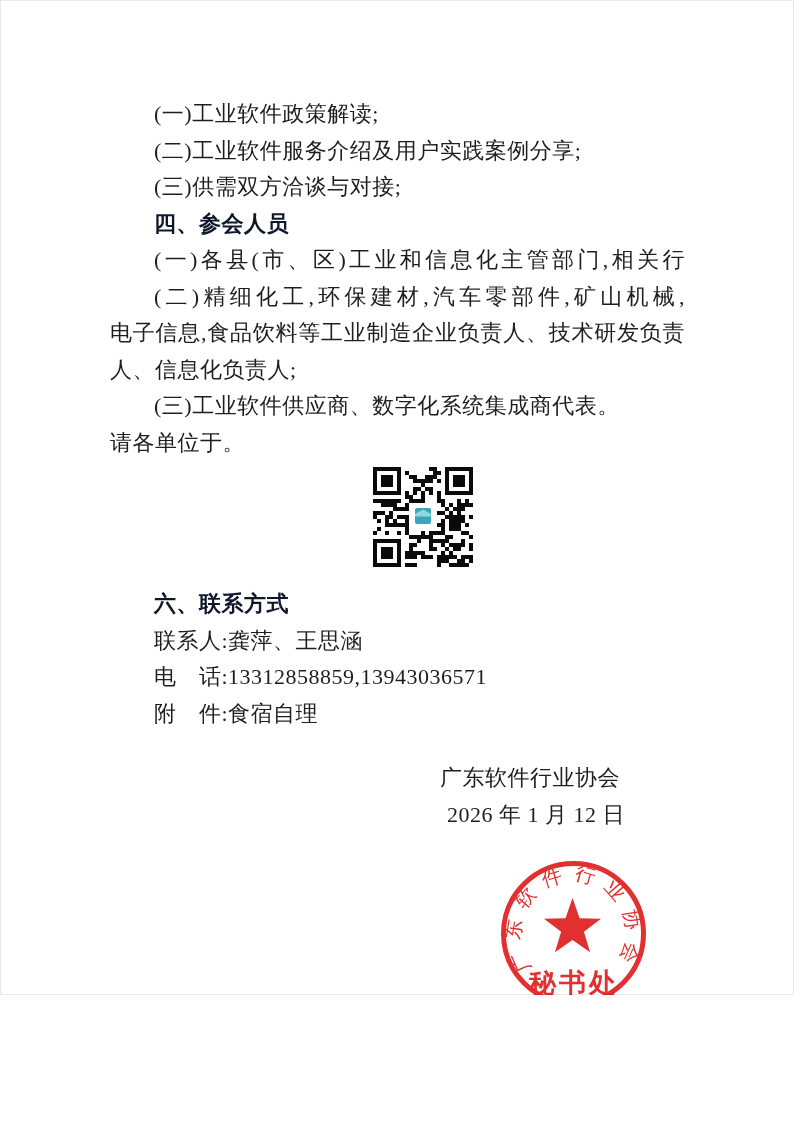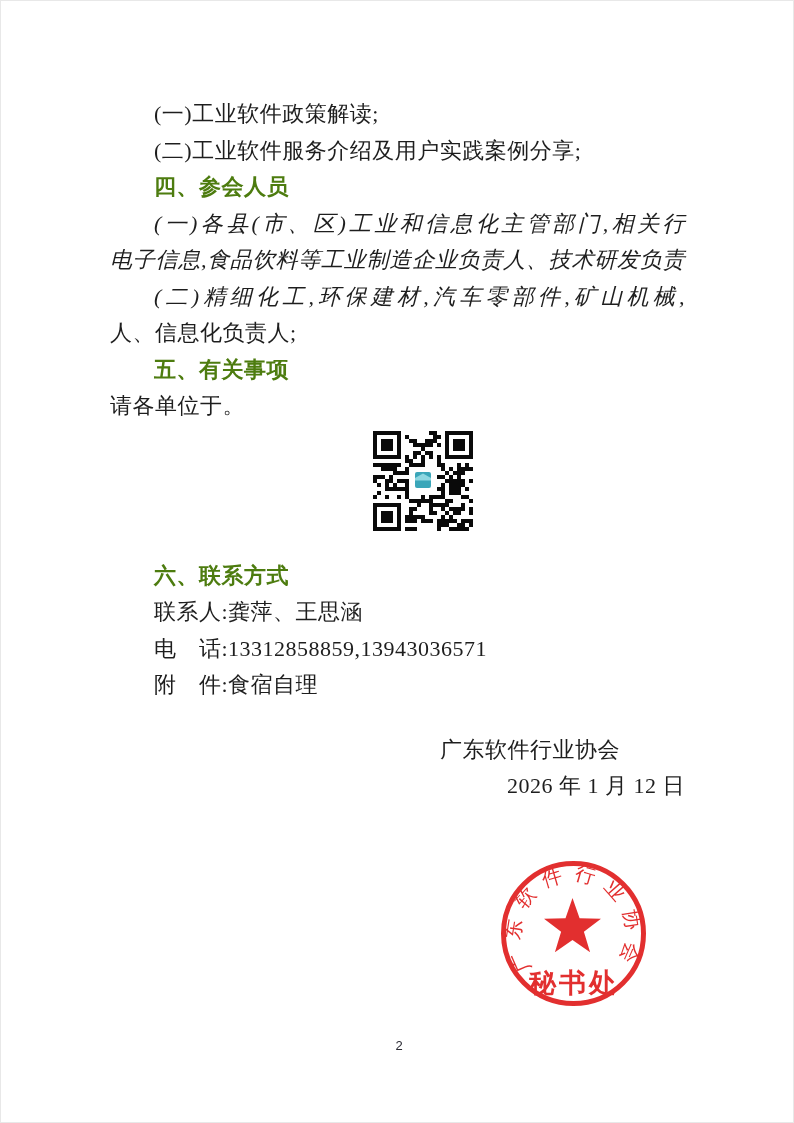--- a/index.html
+++ b/index.html
@@ -1,58 +1,57 @@
 <!DOCTYPE html>
 <html lang="zh"><head>
 <meta charset="utf-8">
 <style>
   html,body{margin:0;padding:0;background:#ffffff;}
   .page{
     position:relative;
-    width:794px;height:1123px;
+    width:794px;height:995px;
     background:#ffffff;
     overflow:hidden;
     font-family:"Liberation Serif","DejaVu Serif",serif;
     color:#1e1e1e;
     box-shadow:inset 0 0 0 1px #e8e8e8;
   }
   .content{
     position:absolute;
     left:110px; right:109px; top:96px;
   }
   .ln{
     font-size:22px;
     line-height:36.5px;
     letter-spacing:0.5px;
     white-space:normal;
   }
   .ind{ text-indent:44px; }
   .hd{
     font-family:"Liberation Sans","DejaVu Sans",sans-serif;
     font-weight:bold;
-    color:#4d7c0f;
+    color:#0f172a;
   }
   .fill{
     text-align:justify;
     text-align-last:justify;
-    font-style:italic;
     -moz-text-align-last:justify;
   }
   .qr-row{
     height:100px;
     margin-top:6px;
     display:flex;
     justify-content:center;
   }
   .qr-box{ transform:translateX(25px); width:100px; height:100px; }
-  .gap-before-contact{ margin-top:27px; }
+  .gap-before-contact{ margin-top:19px; }
   .signature{ margin-top:28px; }
   .sig-ln{ font-size:22px; line-height:36.5px; letter-spacing:0.5px; }
   .sig-org{ padding-left:330px; }
-  .sig-date{ padding-left:337px;text-align:right; }
+  .sig-date{ padding-left:337px; }
   .seal{
     position:absolute;
     left:498px; top:858px;
     width:152px; height:152px;
     mix-blend-mode:multiply;
     opacity:0.92;
     pointer-events:none;
   }
   .seal text{ font-family:"Liberation Sans","DejaVu Sans",sans-serif; }
   .page-number{
@@ -66,26 +65,27 @@
   }
 </style>
 </head>
 <body>
 
 <div class="page">
 
   <div class="content">
     <div class="ln ind">(一)工业软件政策解读;</div>
     <div class="ln ind">(二)工业软件服务介绍及用户实践案例分享;</div>
+    <div class="ln ind">(三)供需双方洽谈与对接;</div>
     <div class="ln ind hd">四、参会人员</div>
     <div class="ln ind fill">(一)各县(市、区)工业和信息化主管部门,相关行</div>
+    <div class="ln ind fill">(二)精细化工,环保建材,汽车零部件,矿山机械,</div>
     <div class="ln fill">电子信息,食品饮料等工业制造企业负责人、技术研发负责</div>
-    <div class="ln ind fill">(二)精细化工,环保建材,汽车零部件,矿山机械,</div>
     <div class="ln">人、信息化负责人;</div>
-    <div class="ln ind hd">五、有关事项</div>
+    <div class="ln ind">(三)工业软件供应商、数字化系统集成商代表。</div>
     <div class="ln">请各单位于。</div>
 
     <div class="qr-row">
       <div class="qr-box">
         <svg id="qr-svg" width="100" height="100" viewBox="0 0 100 100">
             <rect x="0" y="0" width="100" height="100" fill="#ffffff"></rect>
             <rect x="56" y="0" width="4" height="4" fill="#0a0a0a"></rect>
             <rect x="60" y="0" width="4" height="4" fill="#0a0a0a"></rect>
             <rect x="32" y="4" width="4" height="4" fill="#0a0a0a"></rect>
             <rect x="60" y="4" width="4" height="4" fill="#0a0a0a"></rect>

